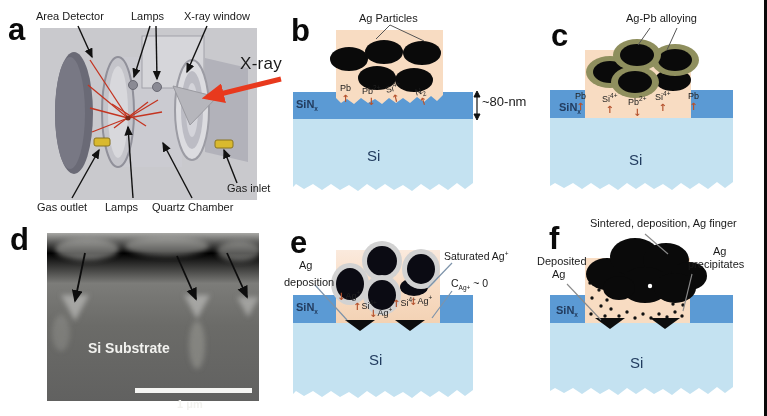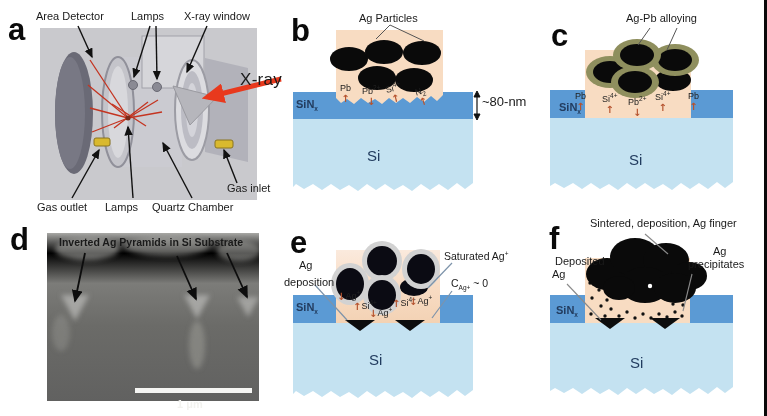--- a/index.html
+++ b/index.html
@@ -80,21 +80,21 @@
       <line x1="72" y1="198" x2="99" y2="150" marker-end="url(#ah)"></line>
       <line x1="133" y1="198" x2="128" y2="127" marker-end="url(#ah)"></line>
       <line x1="192" y1="198" x2="163" y2="143" marker-end="url(#ah)"></line>
     </g>
     <line x1="281" y1="79" x2="208" y2="97" stroke="#e8391d" stroke-width="5" marker-end="url(#rh)"></line>
   </svg>
 
   <div class="lbl" style="left:36px; top:10px;">Area Detector</div>
   <div class="lbl" style="left:131px; top:10px;">Lamps</div>
   <div class="lbl" style="left:184px; top:10px;">X-ray window</div>
-  <div class="lbl big" style="left:240px; top:70px;text-align:center;">X-ray</div>
+  <div class="lbl big" style="left:240px; top:54px;text-align:center;">X-ray</div>
   <div class="lbl" style="left:227px; top:182px;">Gas inlet</div>
   <div class="lbl" style="left:37px; top:201px;">Gas outlet</div>
   <div class="lbl" style="left:105px; top:201px;">Lamps</div>
   <div class="lbl" style="left:152px; top:201px;">Quartz Chamber</div>
 
   <div class="letter" style="left:291px; top:15px;">b</div>
 
   <svg class="layer" style="left:288px; top:8px;" width="210" height="192" viewBox="0 0 210 192">
     <rect x="5" y="84" width="180" height="27" fill="#5b9ad4"></rect>
     <path fill="#c4e2f1" d="M5,111 H185 V175 L177,181 L169,175 L160,182 L151,176 L142,182 L133,176 L124,183 L115,177 L106,182 L97,176 L88,182 L79,176 L70,183 L61,177 L52,182 L43,176 L34,182 L25,176 L16,181 L8,176 L5,179 Z"></path>
@@ -220,21 +220,21 @@
       <ellipse cx="14" cy="100" rx="9" ry="18" fill="#9a9a96" opacity="0.4"></ellipse>
     </g>
     <g stroke="#0d0d0d" stroke-width="1.8" fill="none">
       <line x1="38" y1="20" x2="28" y2="68" marker-end="url(#ahd)"></line>
       <line x1="130" y1="23" x2="149" y2="66" marker-end="url(#ahd)"></line>
       <line x1="180" y1="20" x2="200" y2="64" marker-end="url(#ahd)"></line>
     </g>
     <rect x="88" y="155" width="117" height="5" fill="#f5f5f3"></rect>
   </svg>
 
-  <div class="lbl bold" style="left:59px; top:236px; font-size:10.5px;">Inverted Ag Pyramids in Si Substrate</div>
+  <div class="lbl white" style="left:88px; top:340px; font-size:14px;">Si Substrate</div>
   <div class="lbl white" style="left:177px; top:371px;margin-top:27px;">1 μm</div>
 
   <div class="letter" style="left:290px; top:227px;">e</div>
 
   <svg class="layer" style="left:288px; top:230px;" width="200" height="185" viewBox="0 0 200 185">
     <defs>
       <linearGradient id="tanE" x1="0" y1="0" x2="0" y2="1">
         <stop offset="0" stop-color="#fbeadd"></stop>
           <stop offset="0.5" stop-color="#f8dcc4"></stop>
         <stop offset="1" stop-color="#f3d2b4"></stop>
@@ -336,21 +336,21 @@
     <path d="M50,90 L80,90 L65,101 Z" fill="#0d0d0d"></path>
     <path d="M105,90 L135,90 L120,101 Z" fill="#0d0d0d"></path>
     <g stroke="#8a8a8a" stroke-width="1.1">
       <line x1="100" y1="6" x2="123" y2="26"></line>
       <line x1="22" y1="56" x2="56" y2="92"></line>
       <line x1="147" y1="46" x2="138" y2="83"></line>
     </g>
   </svg>
 
   <div class="lbl" style="left:590px; top:217px;">Sintered, deposition, Ag finger</div>
-  <div class="lbl" style="left:555px; top:255px;">Deposited</div>
+  <div class="lbl" style="left:537px; top:255px;">Deposited</div>
   <div class="lbl" style="left:552px; top:268px;">Ag</div>
   <div class="lbl" style="left:713px; top:245px;">Ag</div>
   <div class="lbl" style="left:688px; top:258px;">precipitates</div>
   <div class="lbl navy sinx" style="left:556px; top:304px;"><span>SiN</span><sub>x</sub></div>
   <div class="lbl navy si-big" style="left:630px; top:354px;">Si</div>
 
   <div class="edge-strip"></div>
 </div>
 
 </body></html>

